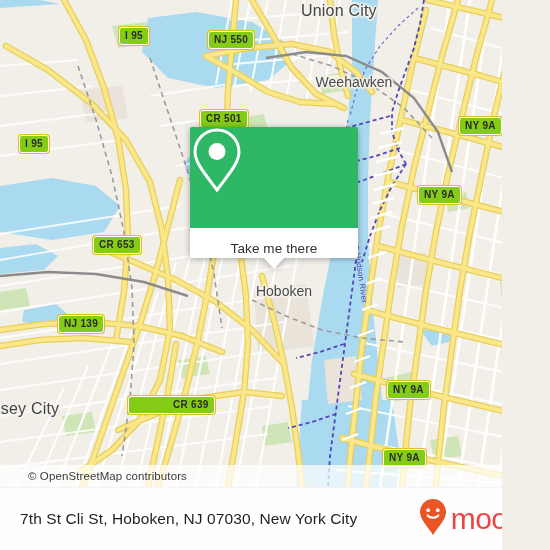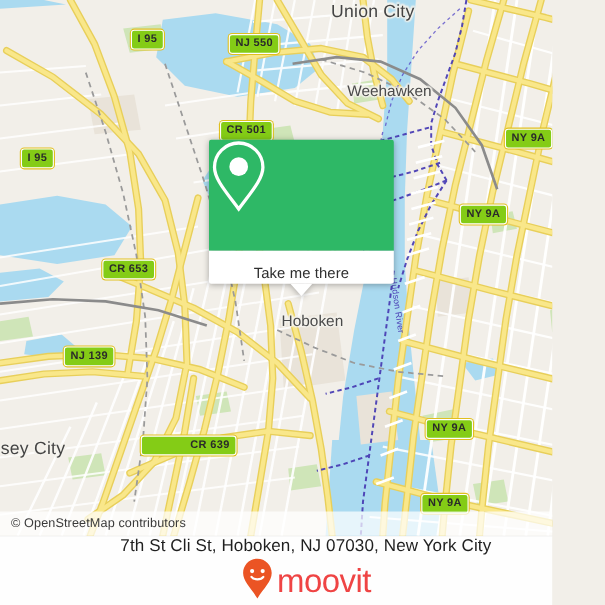--- a/index.html
+++ b/index.html
@@ -78,30 +78,29 @@
     border-right:10px solid transparent;
     border-top:11px solid #ffffff;
   }
 
   
   .attrib{
     position:absolute;left:0;top:465px;width:550px;height:22px;
     background:rgba(255,255,255,.72);
     display:flex;align-items:center;
   }
-  .attrib span{font-size:11.5px;color:#3a3a3a;padding-left:10px;letter-spacing:.1px;}
+  .attrib span{font-size:11.5px;color:#3a3a3a;padding-left:28px;letter-spacing:.1px;}
 
   
   .bottombar{
     position:absolute;left:0;top:487px;width:550px;height:63px;
     background:rgba(255,255,255,.93);
     display:flex;align-items:center;justify-content:space-between;
     padding:0 14px 0 20px;box-sizing:border-box;
     border-top:1px solid rgba(0,0,0,.04);
-    flex-direction:column;
   }
   .address{font-size:15.5px;color:#1f1f1f;letter-spacing:.1px;white-space:nowrap;}
   .brand{display:flex;align-items:center;gap:3px;}
   .brand-word{font-size:30px;color:#ef4444;letter-spacing:-0.5px;line-height:30px;text-align:center;}
 </style>
 </head>
 <body>
 
 <div class="app">
 

